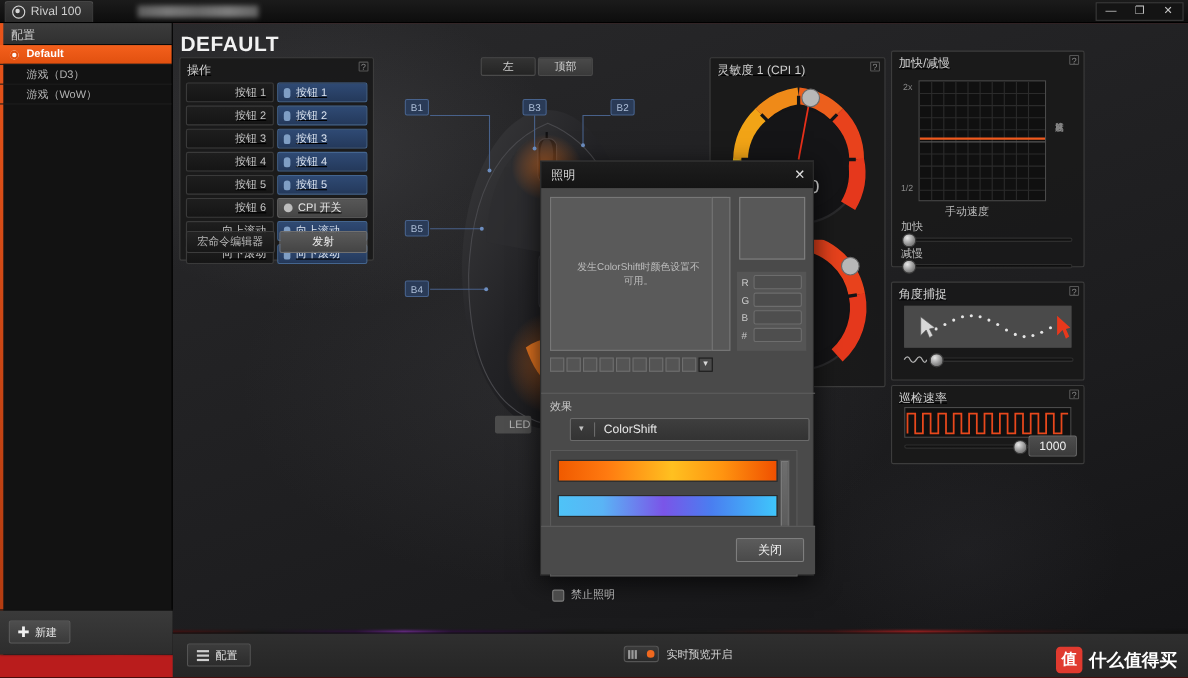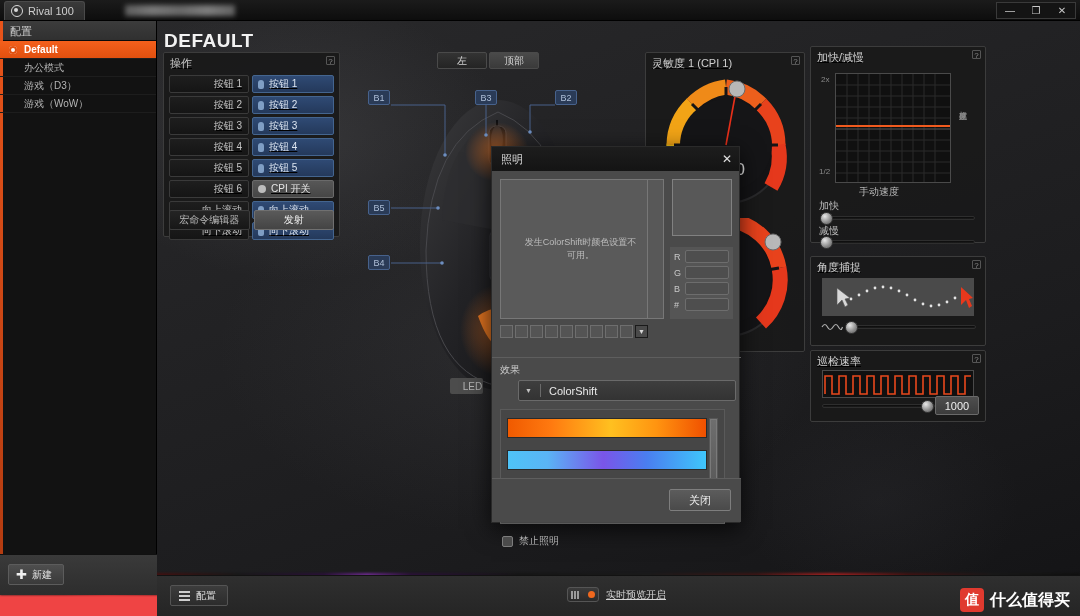--- a/index.html
+++ b/index.html
@@ -5,21 +5,21 @@
   * { box-sizing: border-box; margin: 0; padding: 0; }
   html, body {
     width: 1080px; height: 616px;
     background: #000;
     font-family: "Liberation Sans", "DejaVu Sans", sans-serif;
     overflow: hidden;
   }
   #app {
     position: relative;
     width: 1080px; height: 616px;
-    background: #ef4444;
+    background: #b91c1c;
     overflow: hidden;
   }
 
   
   #titlebar {
     position: absolute; left: 0; top: 0; width: 1080px; height: 21px;
     background: linear-gradient(#1b1b1b, #0d0d0d);
     border-bottom: 1px solid #000;
     display: flex; align-items: center;
   }
@@ -272,21 +272,21 @@
     border: 1px solid #545454; border-radius: 2px;
     color: #e0e0e0; font-size: 10px;
   }
   .list-icon { display: flex; flex-direction: column; gap: 2px; }
   .list-icon i {
     display: block; width: 11px; height: 2px; background: #cfcfcf;
   }
   #preview-status {
     position: absolute; left: 410px; top: 11px;
     display: flex; align-items: center; gap: 7px;
-    color: #d4d4d4; font-size: 10px; text-decoration: underline;
+    color: #d4d4d4; font-size: 10px;
   }
   .toggle-sw {
     width: 32px; height: 15px; border-radius: 3px;
     background: linear-gradient(#3b3b3b,#2a2a2a);
     border: 1px solid #555; display: flex; align-items: center;
     justify-content: space-between; padding: 0 3px;
   }
   .toggle-lines { display: flex; gap: 1.5px; }
   .toggle-lines i { width: 1.5px; height: 8px; background: #9b9b9b; display: block; }
   .toggle-dot { width: 7px; height: 7px; border-radius: 50%; background: #f0681e; }
@@ -436,23 +436,20 @@
     <div id="photostrip"></div>
   </div>
 
   <div id="sidebar">
     <div id="sidebar-accent"></div>
     <div class="side-header">配置</div>
 
     <div class="side-item active">
       <span class="dot"></span>
       <span>Default</span>
-    </div>
-    <div class="side-item">
-      <span>办公模式</span>
     </div>
     <div class="side-item">
       <span>游戏（D3）</span>
     </div>
     <div class="side-item">
       <span>游戏（WoW）</span>
     </div>
 
     <div id="sidebar-footer">
       <div id="new-btn">

